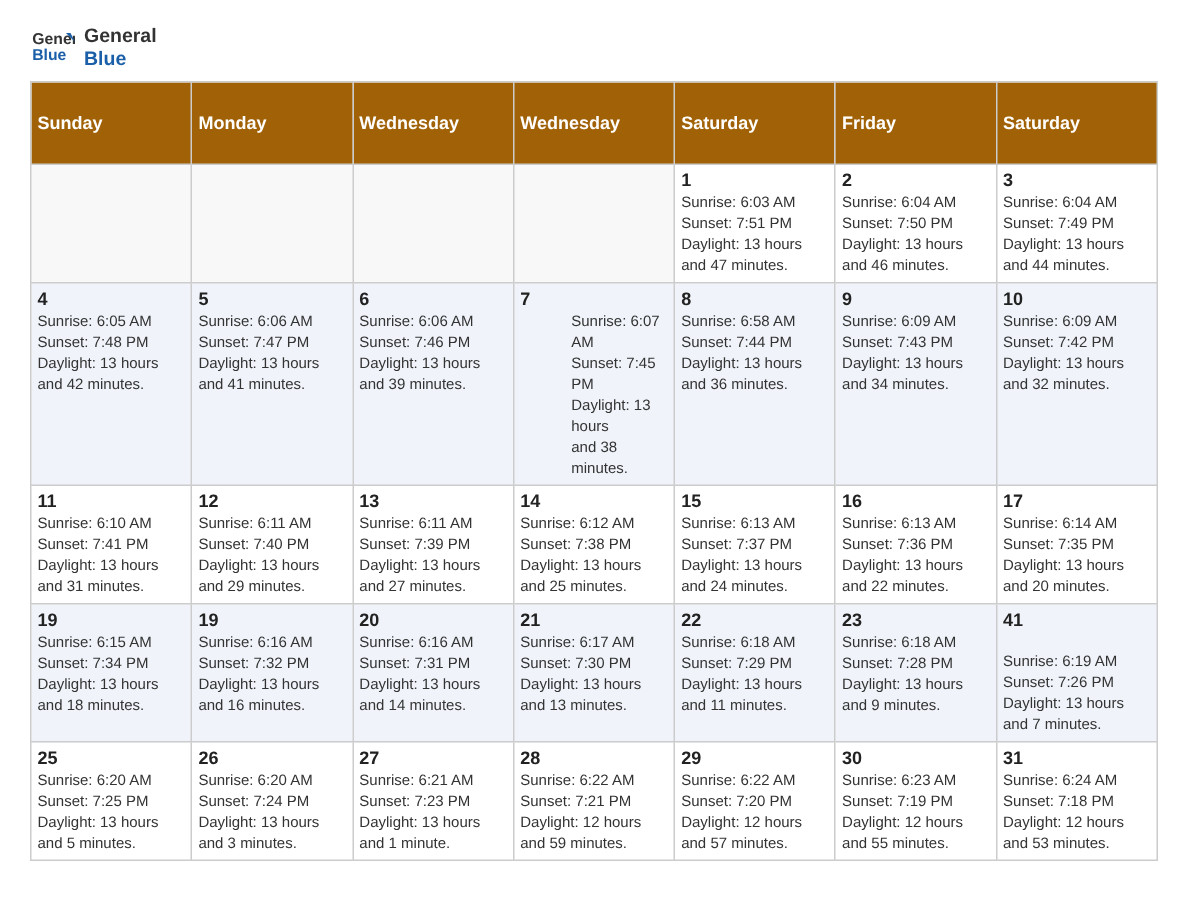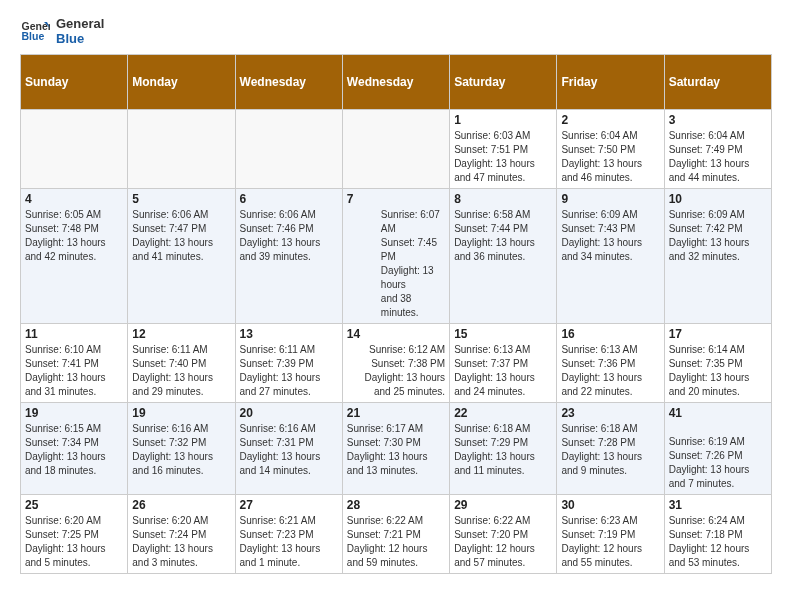--- a/index.html
+++ b/index.html
@@ -210,21 +210,21 @@
         </td>
         <td>
           <div class="day-num">13</div>
           <div class="day-info" style="white-space: pre-line;">Sunrise: 6:11 AM
 Sunset: 7:39 PM
 Daylight: 13 hours
 and 27 minutes.</div>
         </td>
         <td>
           <div class="day-num">14</div>
-          <div class="day-info" style="white-space: pre-line; text-align: right;">Sunrise: 6:12 AM
+          <div class="day-info" style="white-space: pre-line;">Sunrise: 6:12 AM
 Sunset: 7:38 PM
 Daylight: 13 hours
 and 25 minutes.</div>
         </td>
         <td>
           <div class="day-num">15</div>
           <div class="day-info" style="white-space: pre-line;">Sunrise: 6:13 AM
 Sunset: 7:37 PM
 Daylight: 13 hours
 and 24 minutes.</div>

